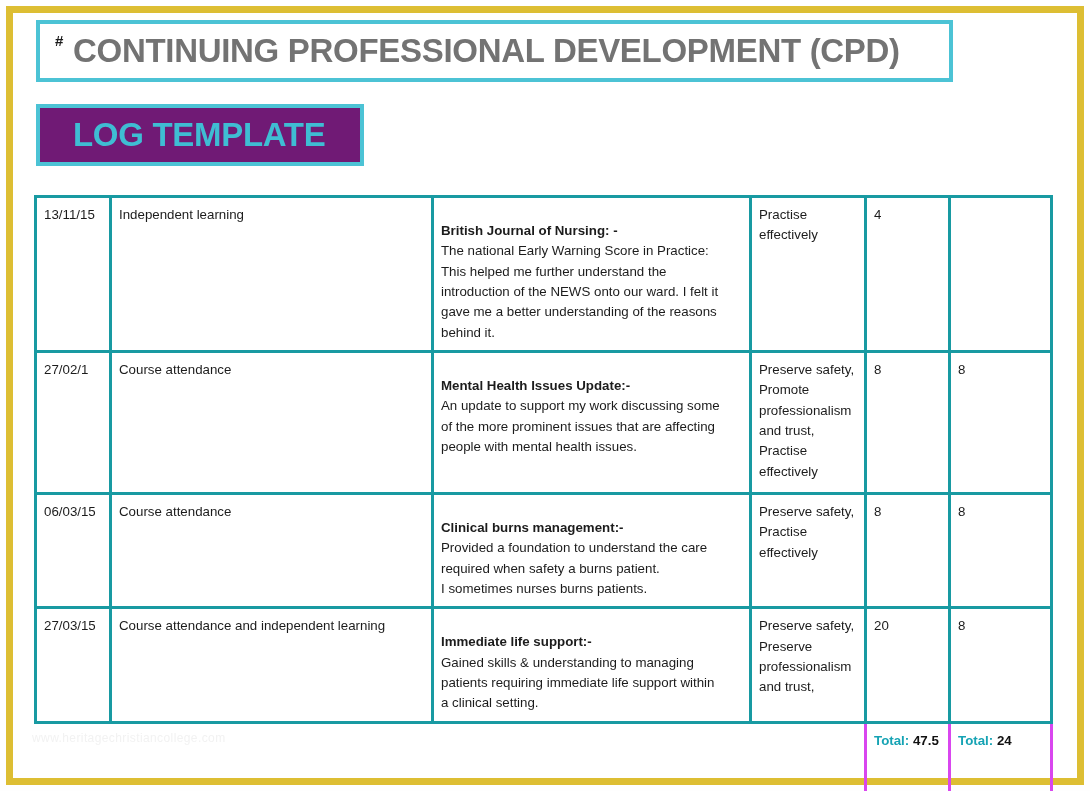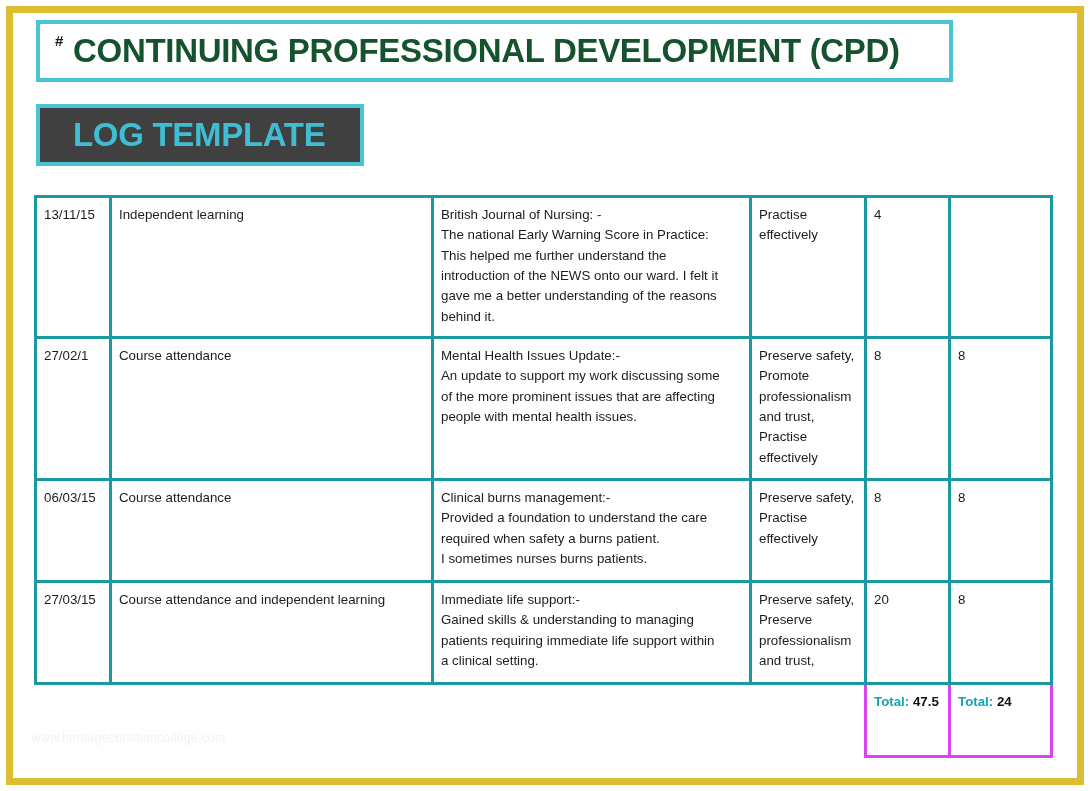--- a/index.html
+++ b/index.html
@@ -57,40 +57,40 @@
     background: #fff;
   }
   .title-box-2 {
     position: absolute;
     left: 0;
     top: 84px;
     width: 328px;
     height: 62px;
     border: 4px solid #4cc3d5;
     box-sizing: border-box;
-    background: #404040;
+    background: #701a75;
   }
   .hash-mark {
     position: absolute;
     left: 15px;
     top: 8px;
     font-size: 15px;
     font-weight: bold;
     color: #1a1a1a;
     font-family: "Liberation Sans", sans-serif;
   }
   .title-text {
     position: absolute;
     left: 33px;
     top: 50%;
     transform: translateY(-50%);
     font-size: 33px;
     font-weight: bold;
     letter-spacing: -0.3px;
-    color: #14532d;
+    color: #737373;
     white-space: nowrap;
     font-family: "Liberation Sans", sans-serif;
   }
   .title-text-2 {
     position: absolute;
     left: 33px;
     top: 50%;
     transform: translateY(-50%);
     font-size: 33px;
     font-weight: bold;
@@ -152,21 +152,21 @@
   .c-desc   { width: 318px; }
   .c-code   { width: 115px; }
   .c-hours  { width: 84px; }
   .c-ppd    { width: 102px; }
 
   .r1 td { height: 124px; }
   .r2 td { height: 125px; }
   .r3 td { height: 85px; }
   .r4 td { height: 85px; }
 
-  .desc-head { font-weight: normal; }
+  .desc-head { font-weight: bold; margin-top: 16px; }
   .desc-line { display: block; }
 
   
   .totals-row td {
     border: none;
     background: transparent;
     height: 56px;
     padding: 0;
   }
   .totals-row td.total-cell {

